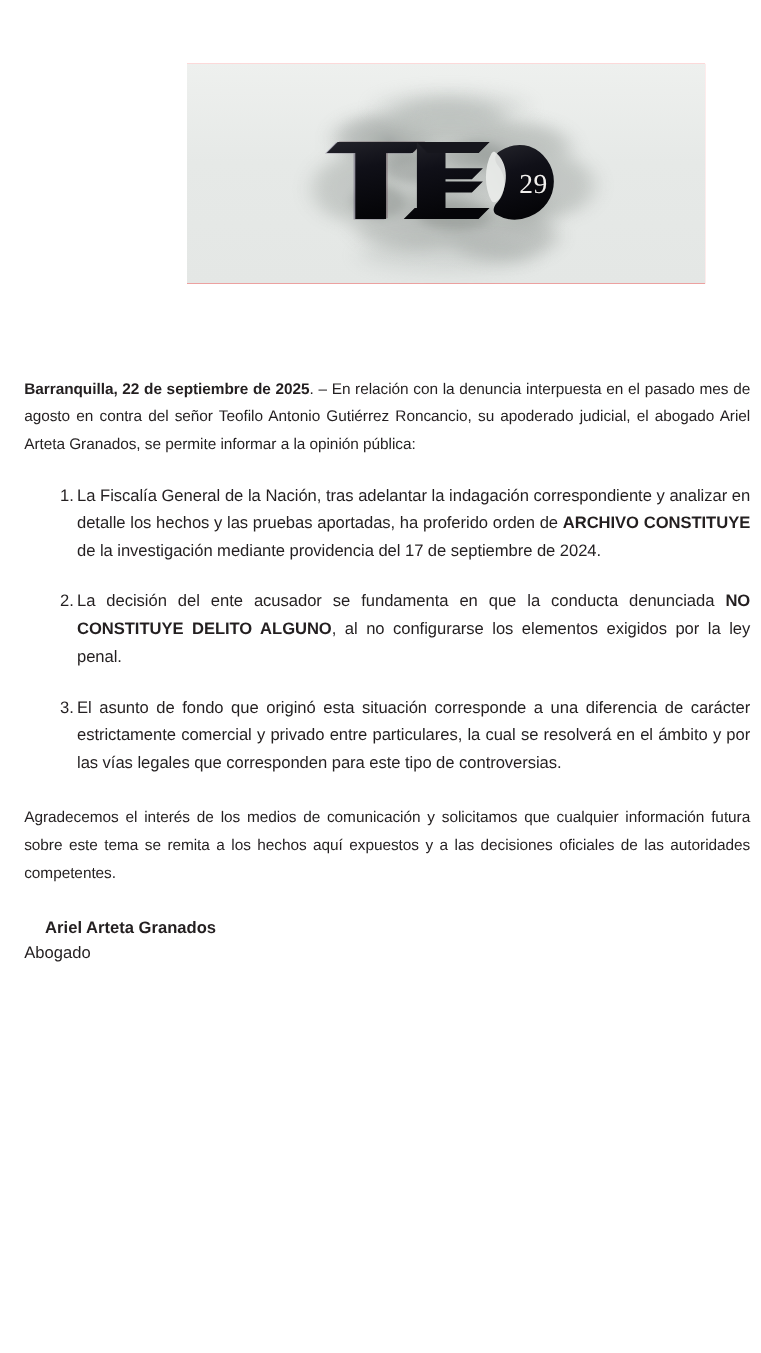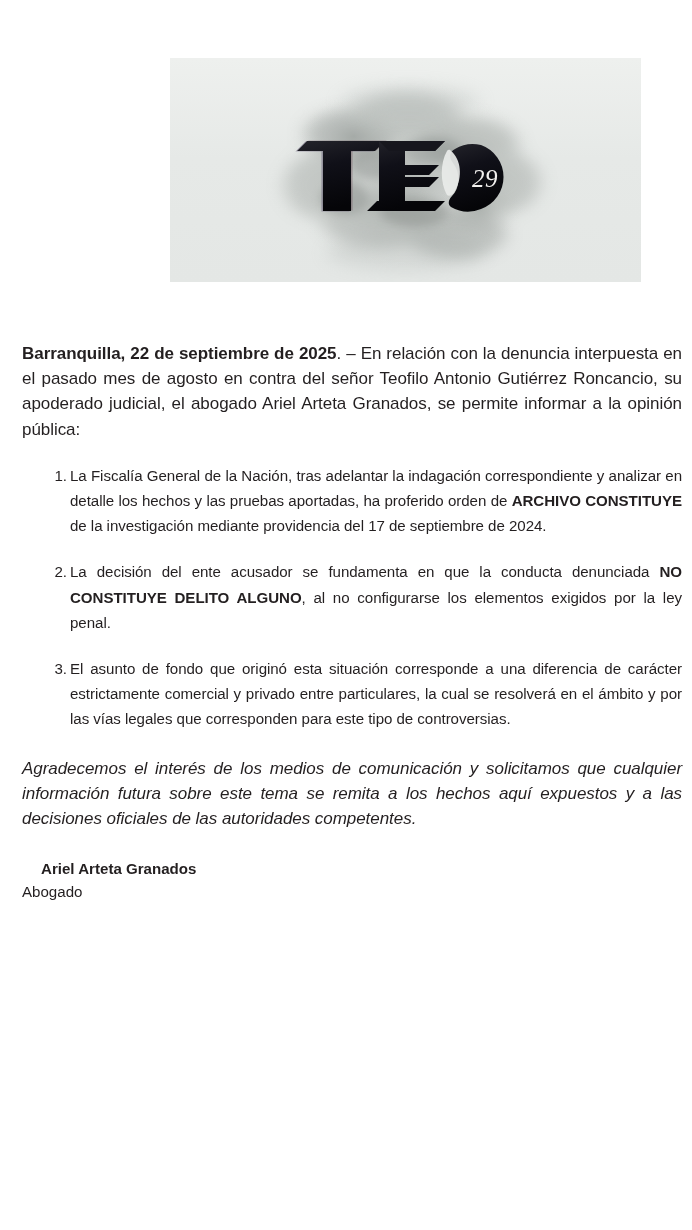--- a/index.html
+++ b/index.html
@@ -17,24 +17,23 @@
     color: #231f20;
     overflow: hidden;
   }
 
   
   .header-figure {
     position: absolute;
     left: 130px;
     top: 42px;
     width: 471px;
-    height: 224px;
+    height: 200px;
     overflow: hidden;
     background: #ef4444;
-    font-style: italic;
   }
   .smoke-canvas {
     position: absolute;
     inset: 0;
     width: 100%;
     height: 100%;
     display: block;
   }
   .logo-wrap {
     position: absolute;
@@ -55,21 +54,21 @@
   }
 
   
   .doc {
     position: absolute;
     left: 22px;
     top: 341px;
     width: 660px;
   }
   .para {
-    font-size: 17px;
+    font-size: 14px;
     line-height: 25.2px;
     text-align: justify;
     text-justify: inter-word;
     margin: 0;
     letter-spacing: -0.05px;
   }
   .b { font-weight: bold; }
 
   .numbered {
     margin: 21px 0 0 0;
@@ -89,21 +88,21 @@
   .numbered li .marker {
     position: absolute;
     left: 25px;
     top: 0;
     width: 20px;
     text-align: right;
     font-size: 15.1px;
     line-height: 25.2px;
   }
 
-  .closing { margin-top: 24px; font-style: italic; }
+  .closing { margin-top: 24px; }
 
   .signature {
     margin-top: 26px;
     font-size: 15.1px;
     line-height: 23px;
   }
   .signature .name { font-weight: bold; display: block; margin-left: 19px; }
   .signature .role { display: block; }
 </style>
 </head>

